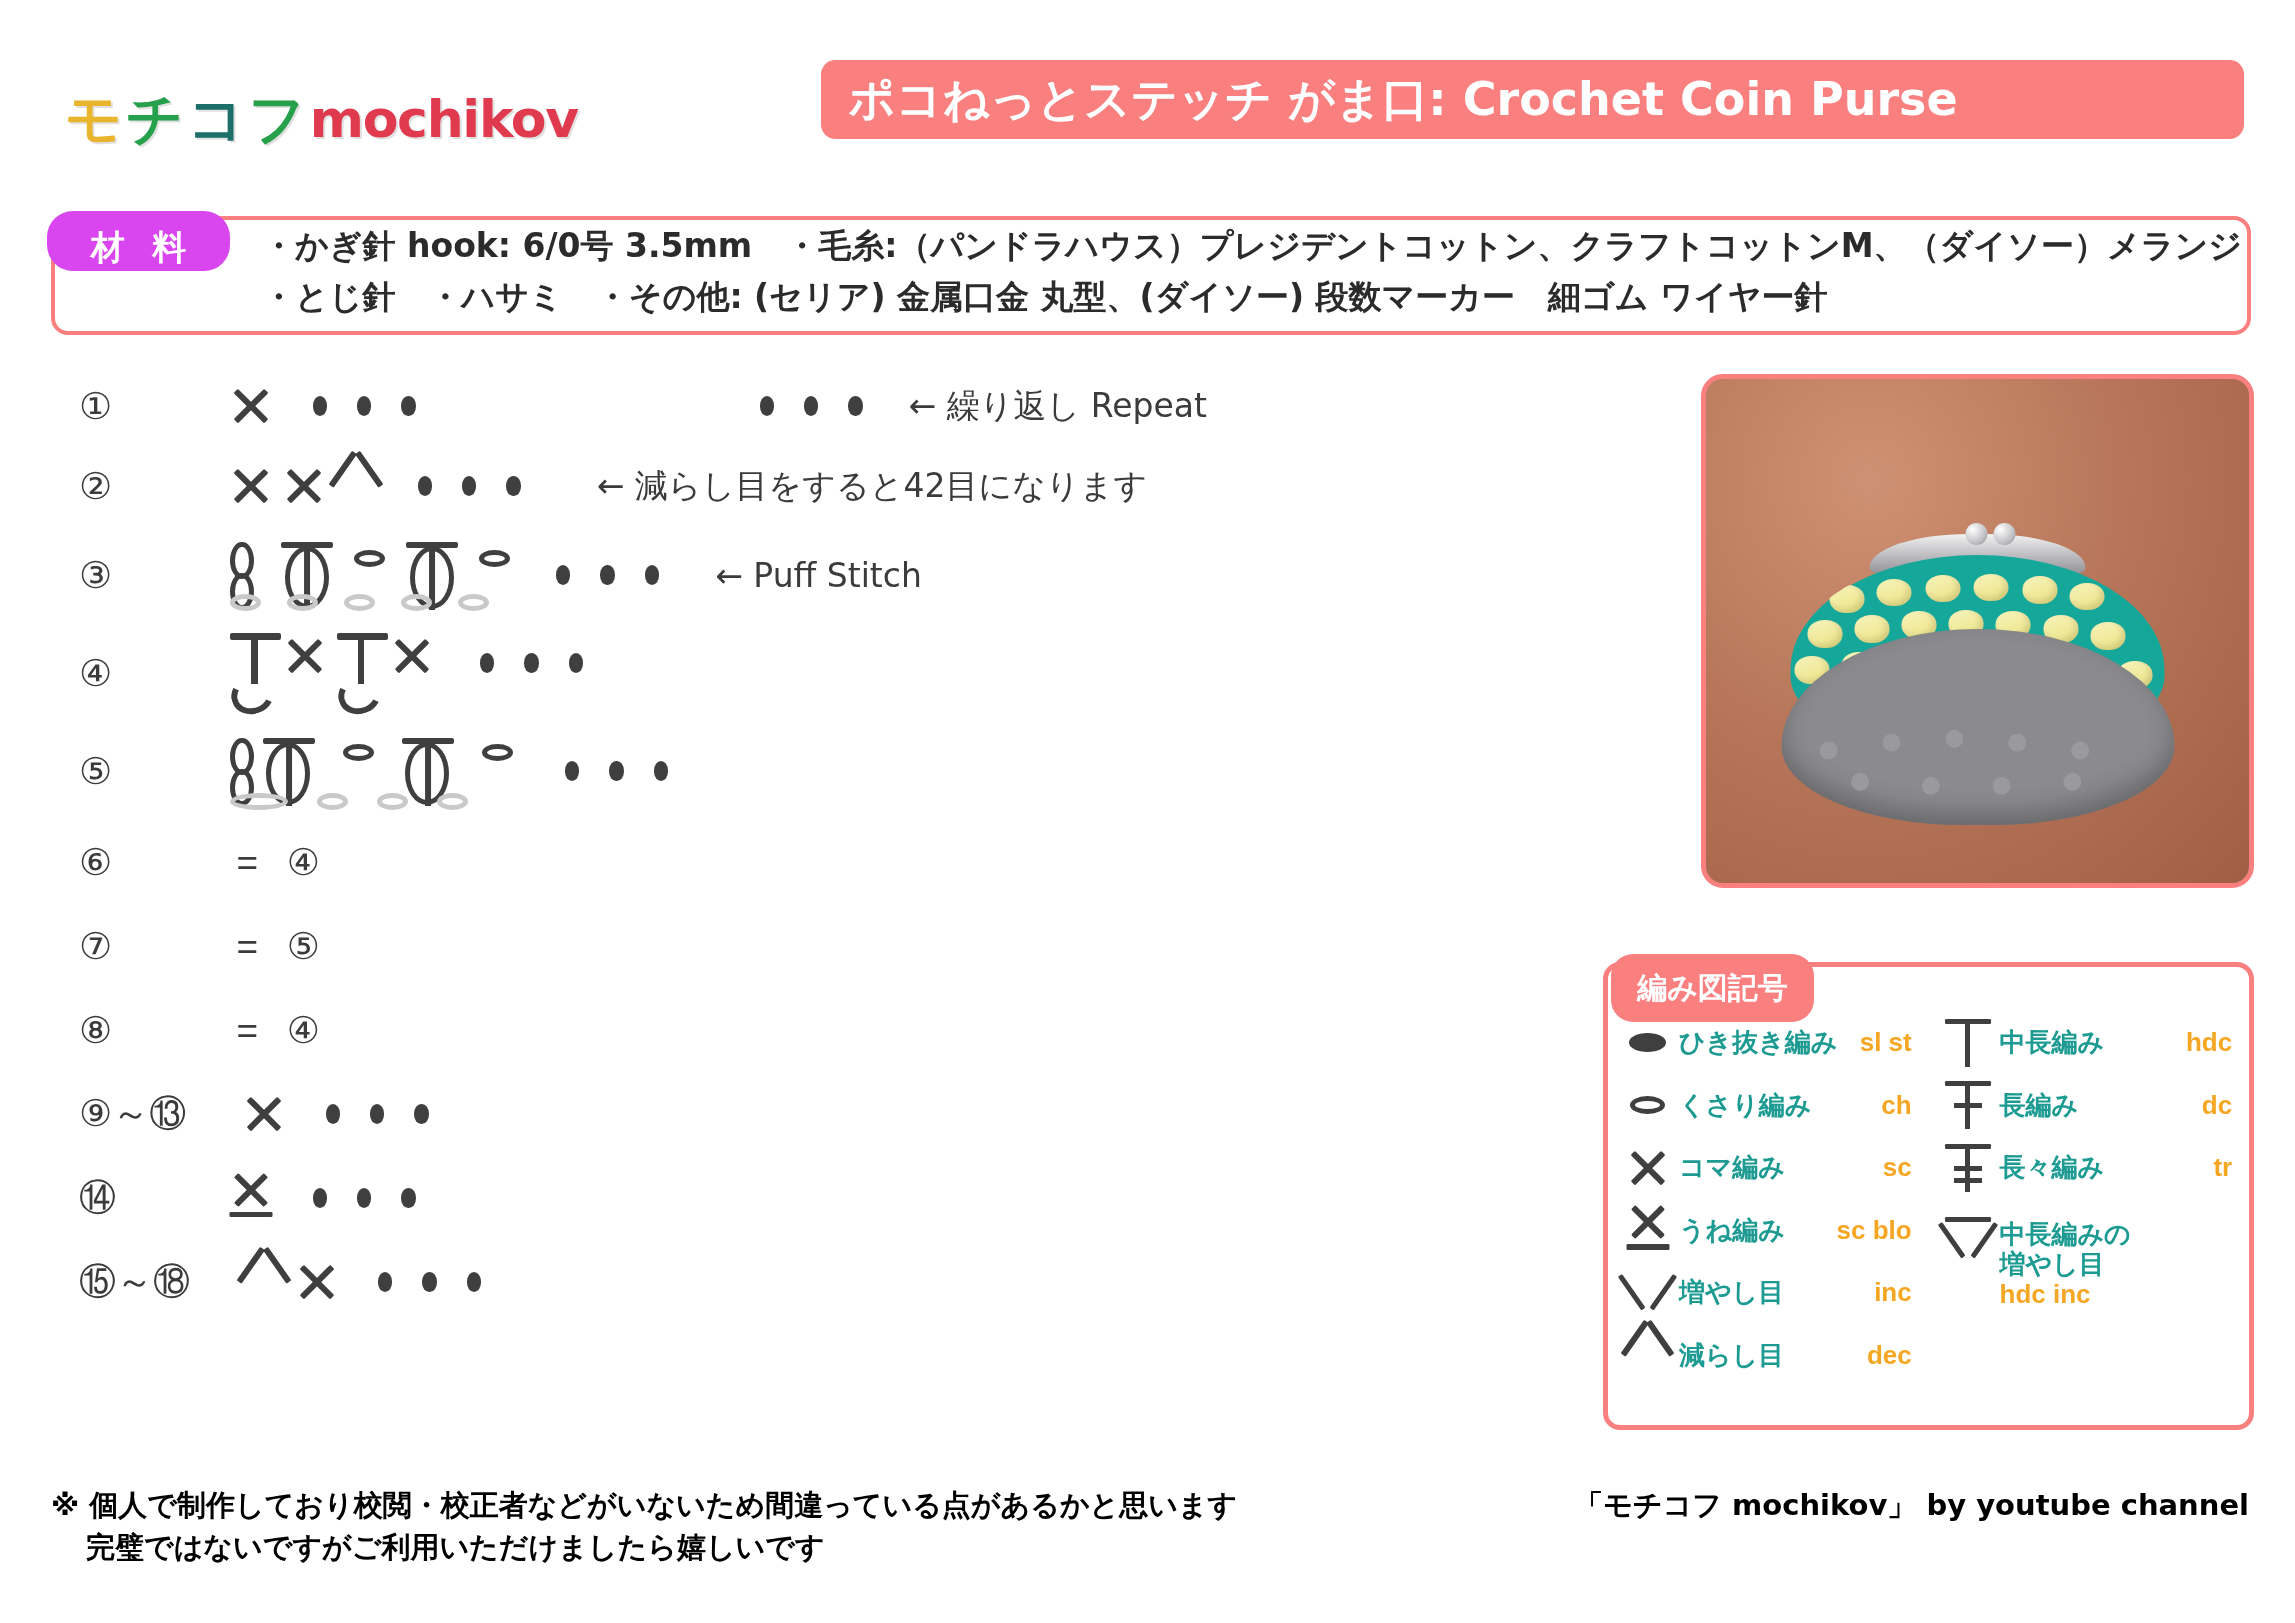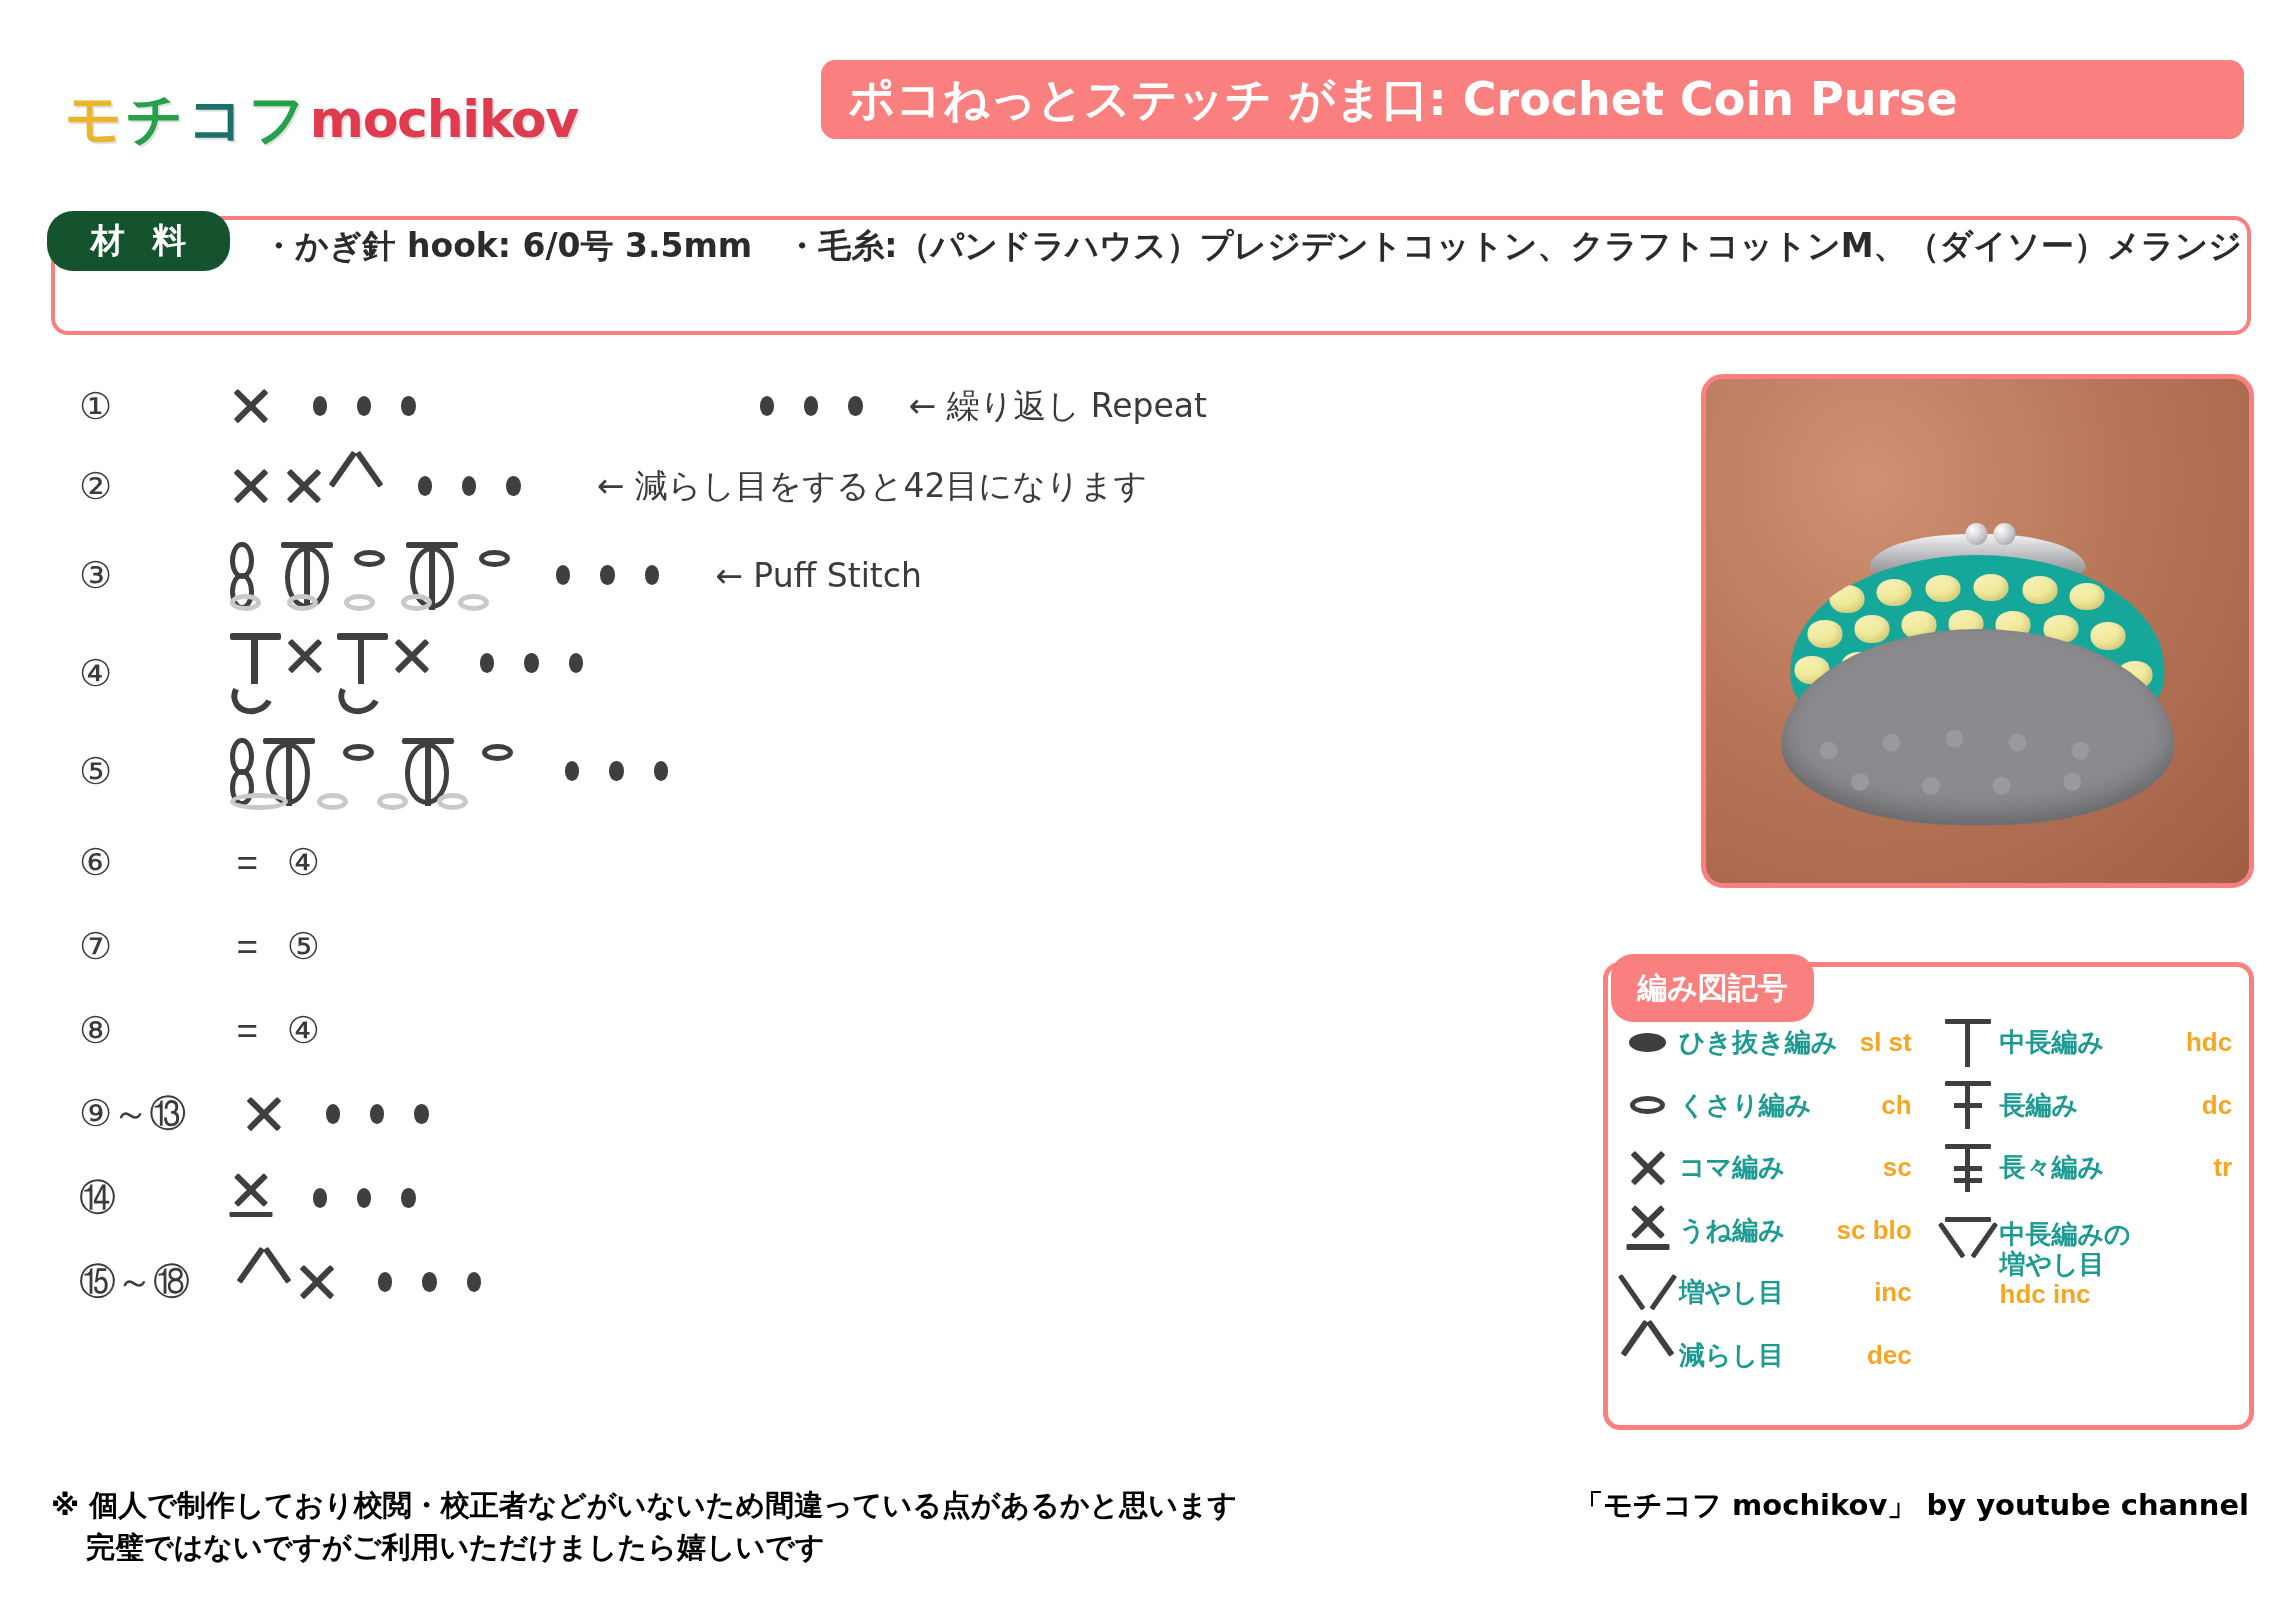--- a/index.html
+++ b/index.html
@@ -25,21 +25,21 @@
   
   .titlebar{position:absolute;left:821px;top:60px;width:1423px;height:79px;
     background:#fa8080;border-radius:14.4px;display:flex;align-items:center;}
   .titlebar .t{color:#fff;font-size:46px;font-weight:bold;padding-left:27.5px;
     letter-spacing:0px;white-space:nowrap;font-family:"DejaVu Sans",sans-serif;}
 
   
   .matbox{position:absolute;left:51px;top:216px;width:2192px;height:111px;
     border:4.6px solid #fa8080;border-radius:17px;background:#fff;}
   .mattab{position:absolute;left:47px;top:211px;width:183px;height:60px;
-    background:#14532d;border-radius:26px;display:flex;align-items:center;justify-content:center;}
+    background:#d946ef;border-radius:26px;display:flex;align-items:flex-end;justify-content:center;}
   .mattab .lbl{color:#fff;font-size:34px;font-weight:bold;letter-spacing:7.9px;
     font-family:"DejaVu Sans",sans-serif;padding-left:7.9px;}
   .matlines{position:absolute;left:262px;top:220px;width:1963px;}
   .matlines .ln{font-size:33px;line-height:51px;color:#2b2b2b;font-weight:bold;
     font-family:"DejaVu Sans",sans-serif;white-space:nowrap;}
 
   
   .rows{position:absolute;left:79px;top:366px;width:1427px;}
   .prow{position:relative;height:80px;display:flex;align-items:center;}
   .rnum{width:151px;flex:0 0 151px;font-size:37px;color:#3b3b3b;
@@ -195,20 +195,21 @@
   <div class="titlebar">
     <div class="t">ポコねっとステッチ がま口: Crochet Coin Purse</div>
   </div>
 
   <div class="matbox"></div>
   <div class="mattab">
     <div class="lbl">材 料</div>
   </div>
   <div class="matlines">
     <div class="ln">・かぎ針 hook: 6/0号 3.5mm　・毛糸:（パンドラハウス）プレジデントコットン、クラフトコットンM、（ダイソー）メランジ</div>
+    <div class="ln">・とじ針　・ハサミ　・その他: (セリア) 金属口金 丸型、(ダイソー) 段数マーカー　細ゴム ワイヤー針</div>
   </div>
 
   <div class="rows">
 
     <div class="prow">
       <div class="rnum">①</div>
       <div class="syms">
         <span class="sym sX"></span>
         <span class="dotgap"></span>
         <span class="dot"></span>

